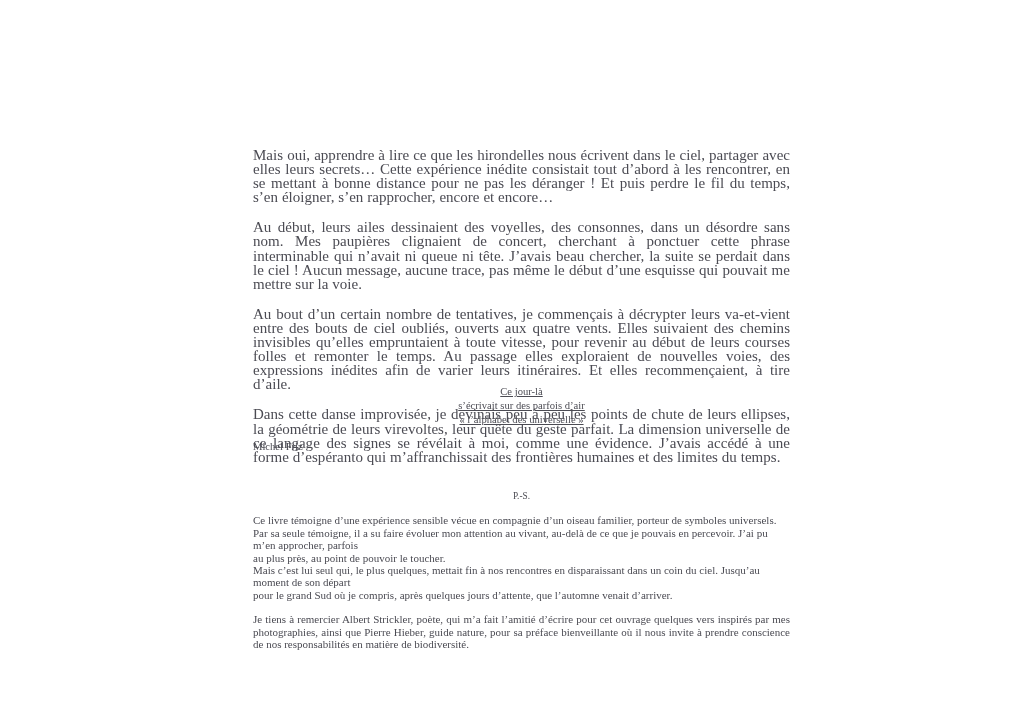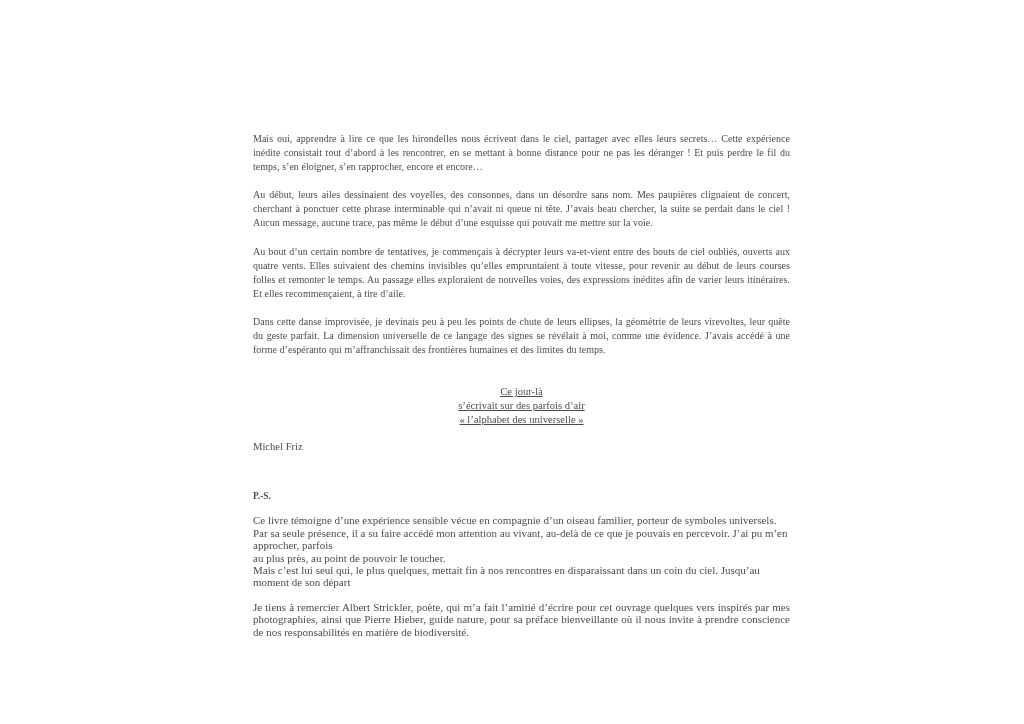--- a/index.html
+++ b/index.html
@@ -26,22 +26,22 @@
 
   
   .body-column {
     position: absolute;
     left: 253px;
     top: 132px;
     width: 537px;
   }
 
   .body-para {
-    margin: 0 0 14px 0;
-    font-size: 10px;
+    margin: 16px 0 14px 0;
+    font-size: 15px;
     line-height: 14.1px;
     text-align: justify;
     text-justify: inter-word;
     letter-spacing: 0.02px;
     word-spacing: 0.1px;
   }
   .body-para:last-child {
     margin-bottom: 0;
   }
 
@@ -74,22 +74,21 @@
   .ps-column {
     position: absolute;
     left: 253px;
     top: 490px;
     width: 537px;
   }
   .ps-heading {
     font-size: 9.3px;
     line-height: 12.4px;
     margin: 0 0 12px 0;
-    text-align: left;
-    font-weight: bold;
+    text-align: center;
   }
   .ps-para {
     margin: 0 0 12px 0;
     font-size: 11px;
     line-height: 12.4px;
     text-align: justify;
     text-justify: inter-word;
   }
   .ps-para.no-justify {
     text-align: left;
@@ -118,20 +117,21 @@
     <div class="verse-line">s’écrivait sur des parfois d’air</div>
     <div class="verse-line">« l’alphabet des universelle »</div>
   </div>
 
   <div class="signature">Michel Friz</div>
 
   <div class="ps-column">
     <div class="ps-heading">P.-S.</div>
     <p class="ps-para no-justify">
       <span class="ps-line">Ce livre témoigne d’une expérience sensible vécue en compagnie d’un oiseau familier, porteur de symboles universels.</span>
-      <span class="ps-line">Par sa seule présence, il a su faire accédé mon attention au vivant, au-delà de ce que je pouvais en percevoir. J’ai pu m’en approcher, parfois</span>
+      <span class="ps-line">Par sa seule témoigne, il a su faire évoluer mon attention au vivant, au-delà de ce que je pouvais en percevoir. J’ai pu m’en approcher, parfois</span>
       <span class="ps-line">au plus près, au point de pouvoir le toucher.</span>
       <span class="ps-line">Mais c’est lui seul qui, le plus quelques, mettait fin à nos rencontres en disparaissant dans un coin du ciel. Jusqu’au moment de son départ</span>
+      <span class="ps-line">pour le grand Sud où je compris, après quelques jours d’attente, que l’automne venait d’arriver.</span>
     </p>
     <p class="ps-para">Je tiens à remercier Albert Strickler, poète, qui m’a fait l’amitié d’écrire pour cet ouvrage quelques vers inspirés par mes photographies, ainsi que Pierre Hieber, guide nature, pour sa préface bienveillante où il nous invite à prendre conscience de nos responsabilités en matière de biodiversité.</p>
   </div>
 
 </div>
 
 </body></html>

